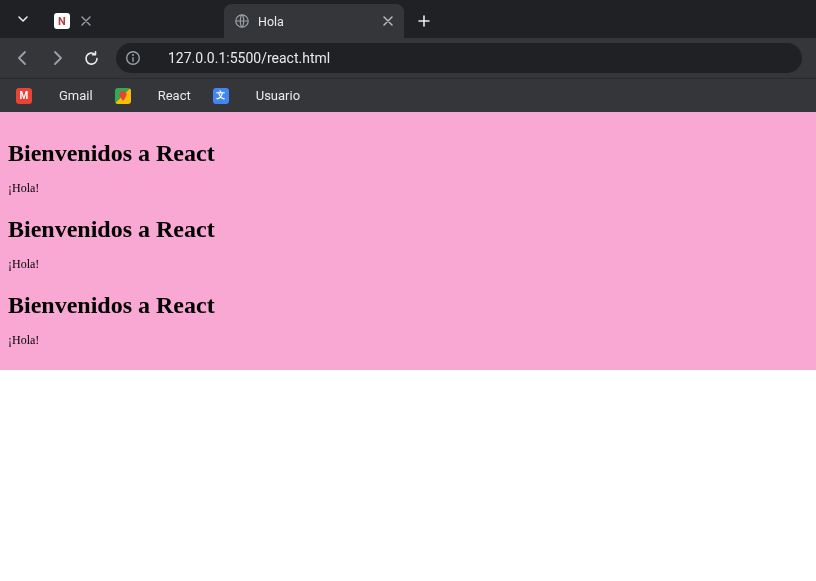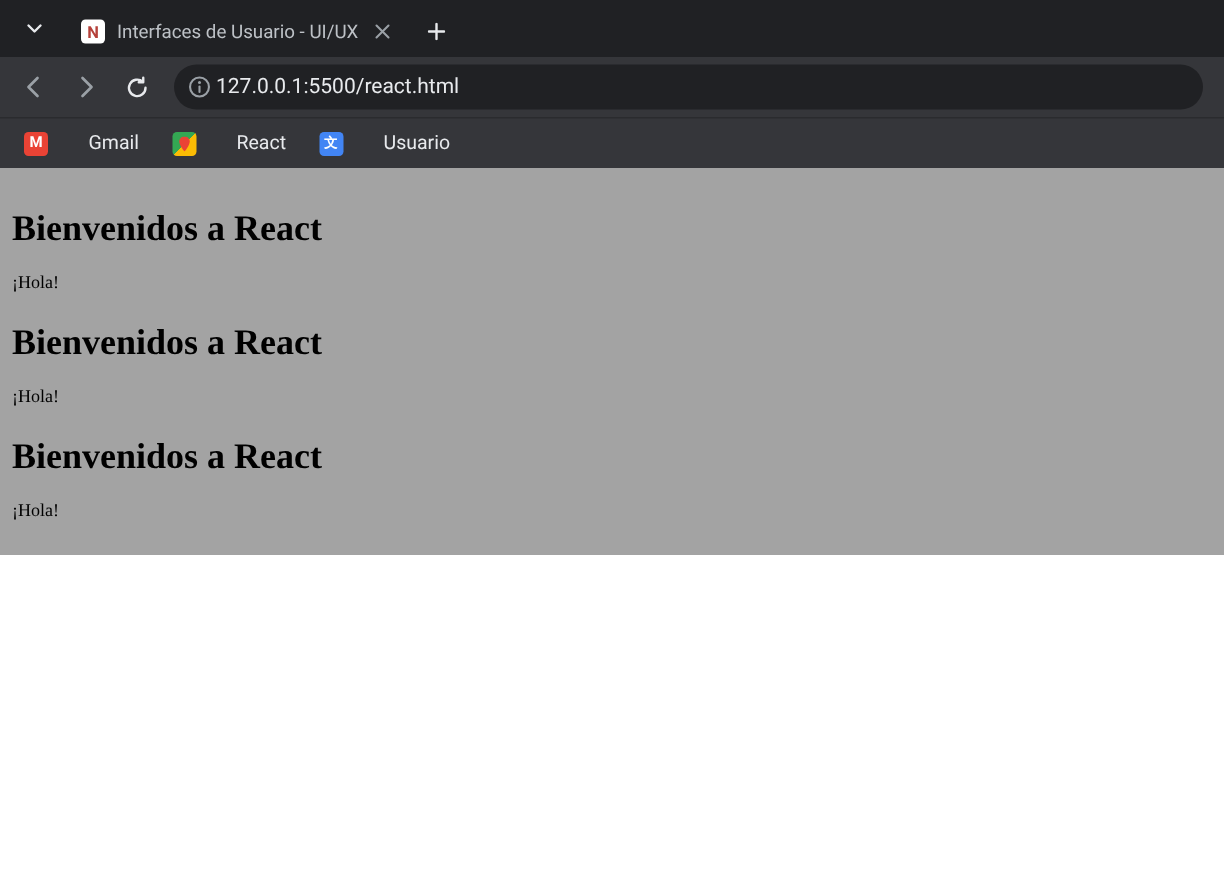--- a/index.html
+++ b/index.html
@@ -93,21 +93,21 @@
   }
   .nav-btn.enabled { color: #e8eaed; }
   .omnibox {
     flex: 1 1 auto;
     height: 30px;
     background: #202124;
     border-radius: 15px;
     display: flex;
     align-items: center;
     padding: 0 6px 0 6px;
-    gap: 0;
+    gap: 24px;
     color: #e8eaed;
     font-size: 14px;
     margin-left: 6px;
     margin-right: 6px;
   }
   .site-info {
     width: 22px; height: 22px;
     display: flex; align-items: center; justify-content: center;
     color: #9aa0a6;
   }
@@ -146,21 +146,21 @@
     font-weight: 700;
   }
   .bookmark .blabel {
     white-space: nowrap;
     overflow: hidden;
     text-overflow: ellipsis;
     margin-left: 20px;
   }
   
   .page {
-    background: #a3a3a3;
+    background: #f9a8d4;
     color: #000000;
     padding: 8px 8px;
     font-family: "Times New Roman", Times, serif;
   }
   .page h2 {
     font-size: 24px;
     font-weight: 700;
     margin: 20px 0 14px 0;
   }
   .page p {
@@ -176,28 +176,41 @@
 
   <div class="tabstrip">
     <div class="tabmenu-btn">
       <svg width="12" height="12" viewBox="0 0 12 12">
           <path d="M2 4l4 4 4-4" stroke="#e8eaed" stroke-width="1.6" fill="none" stroke-linecap="round" stroke-linejoin="round"></path>
         </svg>
     </div>
 
     <div class="tab">
       <span class="favicon" style="background:#fff;color:#b5413a;">N</span>
-      <span class="title">Interfaces de Usuario - UI/UX</span>
       <span class="close">
         <svg width="10" height="10" viewBox="0 0 10 10">
             <path d="M1 1l8 8M9 1l-8 8" stroke="#9aa0a6" stroke-width="1.4" stroke-linecap="round"></path>
           </svg>
       </span>
     </div>
 
+    <div class="tab active">
+      <span class="favicon">
+        <svg width="16" height="16" viewBox="0 0 16 16">
+            <circle cx="8" cy="8" r="6.2" fill="none" stroke="#9aa0a6" stroke-width="1.2"></circle>
+            <path d="M1.8 8h12.4M8 1.8c2.2 2 2.2 10.4 0 12.4M8 1.8c-2.2 2-2.2 10.4 0 12.4" stroke="#9aa0a6" stroke-width="1.2" fill="none"></path>
+          </svg>
+      </span>
+      <span class="title">Hola</span>
+      <span class="close">
+        <svg width="10" height="10" viewBox="0 0 10 10">
+            <path d="M1 1l8 8M9 1l-8 8" stroke="#bdc1c6" stroke-width="1.4" stroke-linecap="round"></path>
+          </svg>
+      </span>
+    </div>
 
     <div class="newtab">
       <svg width="12" height="12" viewBox="0 0 12 12">
           <path d="M6 1v10M1 6h10" stroke="#e8eaed" stroke-width="1.6" stroke-linecap="round"></path>
         </svg>
     </div>
   </div>
 
   <div class="toolbar">
     <div class="nav-btn">

